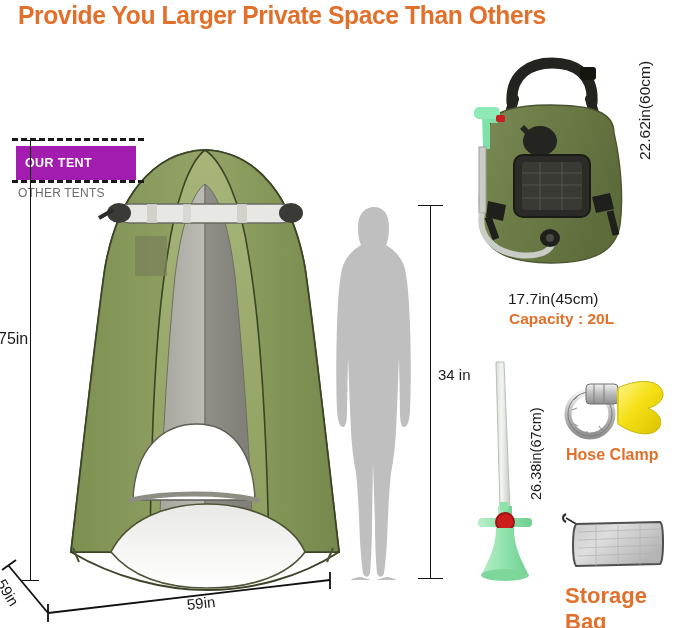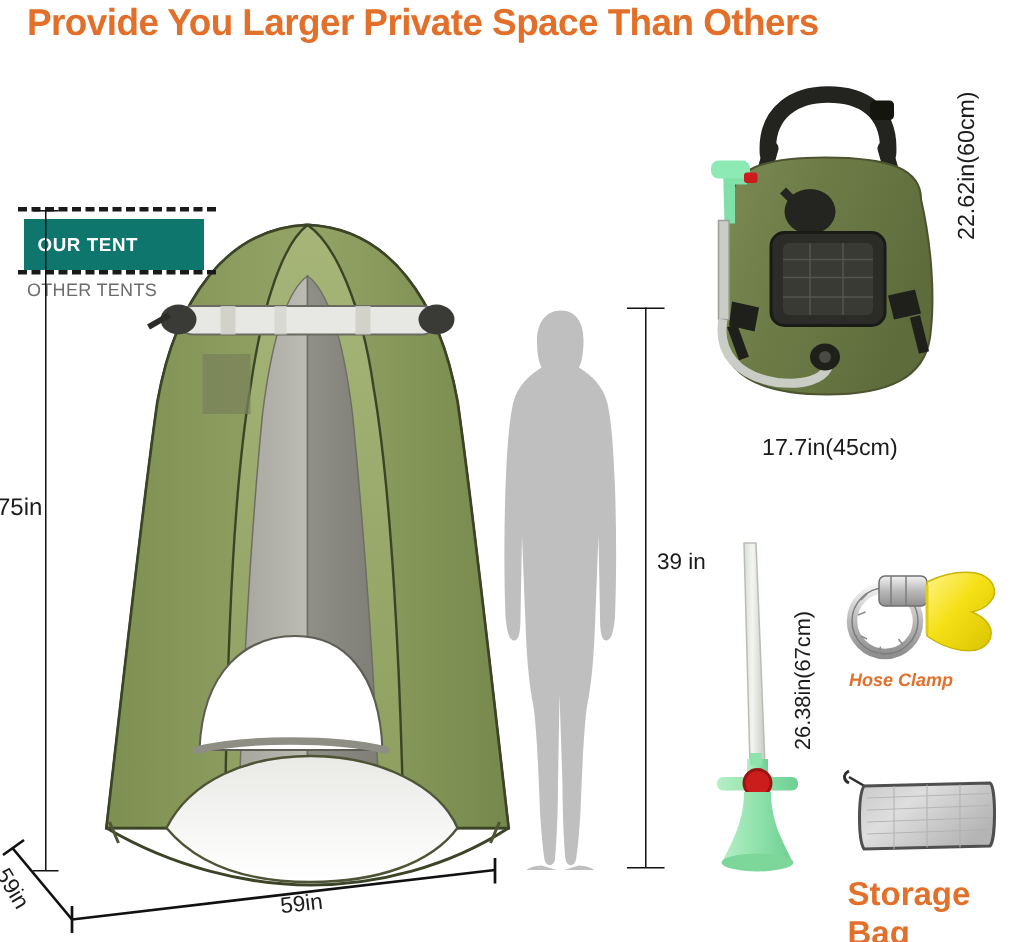--- a/index.html
+++ b/index.html
@@ -22,21 +22,21 @@
     transform:scaleX(0.985);
     transform-origin:left top;
   }
 
   
   .dash-line{
     position:absolute;height:0;border-top:3px dashed #1a1a1a;
   }
   .our-tent-box{
     position:absolute;left:16px;top:146px;width:120px;height:34px;
-    background:#0f766e;
+    background:#a21caf;
     display:flex;align-items:center;
   }
   .our-tent-box span{
     color:#ffffff;font-size:12.5px;font-weight:bold;letter-spacing:.4px;
     padding-left:9px;
   }
   .other-tents{
     position:absolute;left:18px;top:186px;
     color:#6b6b6b;font-size:12px;letter-spacing:.2px;
   }
@@ -71,22 +71,22 @@
      transform:rotate(-90deg);transform-origin:left top;white-space:nowrap;}
 
   
   .hose{position:absolute;left:470px;top:360px;width:70px;height:240px;}
   .hose-dim{
      position:absolute;left:528px;top:500px;font-size:14.5px;color:#1b1b1b;
      transform:rotate(-90deg);transform-origin:left top;white-space:nowrap;}
 
   .clamp{position:absolute;left:560px;top:368px;width:110px;height:78px;}
   .clamp-label{
-     position:absolute;left:566px;top:446px;font-size:12px;font-weight:bold;
-     color:#E2702A;font-style:italic;}
+     position:absolute;left:566px;top:446px;font-size:16px;font-weight:bold;
+     color:#E2702A;}
 
   .sbag{position:absolute;left:556px;top:512px;width:110px;height:62px;}
   .sbag-label{
      position:absolute;left:565px;top:583px;font-size:22px;font-weight:bold;
      color:#E2702A;}
 </style>
 </head>
 <body>
 
 <div class="stage">
@@ -230,20 +230,21 @@
       <path d="M140 142 l18 -4 l4 16 l-18 4 Z" fill="#1f1f1b"></path>
       <path d="M158 156 l6 24" stroke="#1f1f1b" stroke-width="7" fill="none"></path>
 
       <ellipse cx="98" cy="183" rx="10" ry="9" fill="#1f1f1b"></ellipse>
       <ellipse cx="98" cy="183" rx="4" ry="4" fill="#4a4a44"></ellipse>
     </svg>
   </div>
 
   <div class="bag-h">22.62in(60cm)</div>
   <div class="bag-w">17.7in(45cm)</div>
+  <div class="bag-cap">Capacity : 20L</div>
 
   <div class="hose">
     <svg width="70" height="240" viewBox="0 0 70 240" xmlns="http://www.w3.org/2000/svg">
       <defs>
         <linearGradient id="hoseG" x1="0" y1="0" x2="1" y2="0">
           <stop offset="0%" stop-color="#d9ddd7"></stop>
           <stop offset="40%" stop-color="#f3f5f1"></stop>
           <stop offset="100%" stop-color="#c6cbc3"></stop>
         </linearGradient>
         <linearGradient id="headG" x1="0" y1="0" x2="1" y2="0">
@@ -339,21 +340,21 @@
   <div class="other-tents">OTHER TENTS</div>
 
   <div class="vline" style="left:30px;top:140px;height:440px;"></div>
   <div class="cap" style="left:22px;top:140px;width:17px;"></div>
   <div class="cap" style="left:22px;top:580px;width:17px;"></div>
   <div class="dim-text dim-75">75in</div>
 
   <div class="vline" style="left:430px;top:205px;height:373px;"></div>
   <div class="cap" style="left:418px;top:205px;width:25px;"></div>
   <div class="cap" style="left:418px;top:578px;width:25px;"></div>
-  <div class="dim-text dim-72">39 in</div>
+  <div class="dim-text dim-72">34 in</div>
 
   <svg class="stage" style="pointer-events:none;" width="679" height="628" viewBox="0 0 679 628">
 
     <line x1="48" y1="613" x2="330" y2="580" stroke="#111" stroke-width="1.8"></line>
     <line x1="48" y1="604" x2="48" y2="622" stroke="#111" stroke-width="1.8"></line>
     <line x1="330" y1="572" x2="330" y2="589" stroke="#111" stroke-width="1.8"></line>
 
     <line x1="8" y1="565" x2="48" y2="613" stroke="#111" stroke-width="1.8"></line>
     <line x1="2" y1="570" x2="16" y2="560" stroke="#111" stroke-width="1.8"></line>
   </svg>

